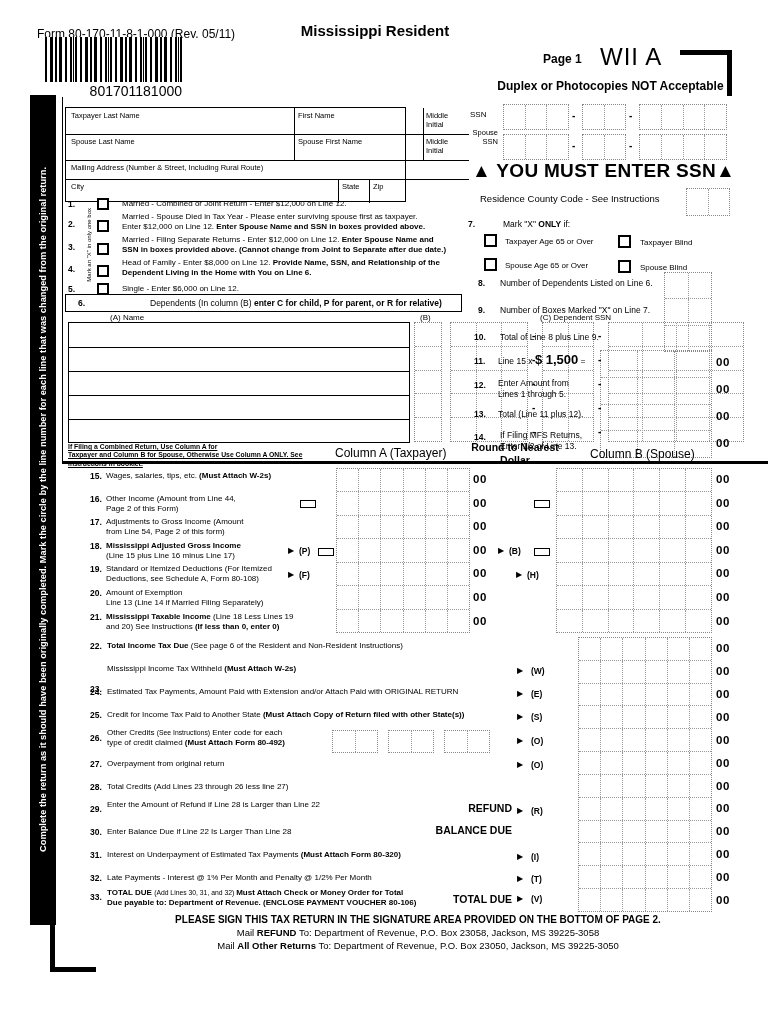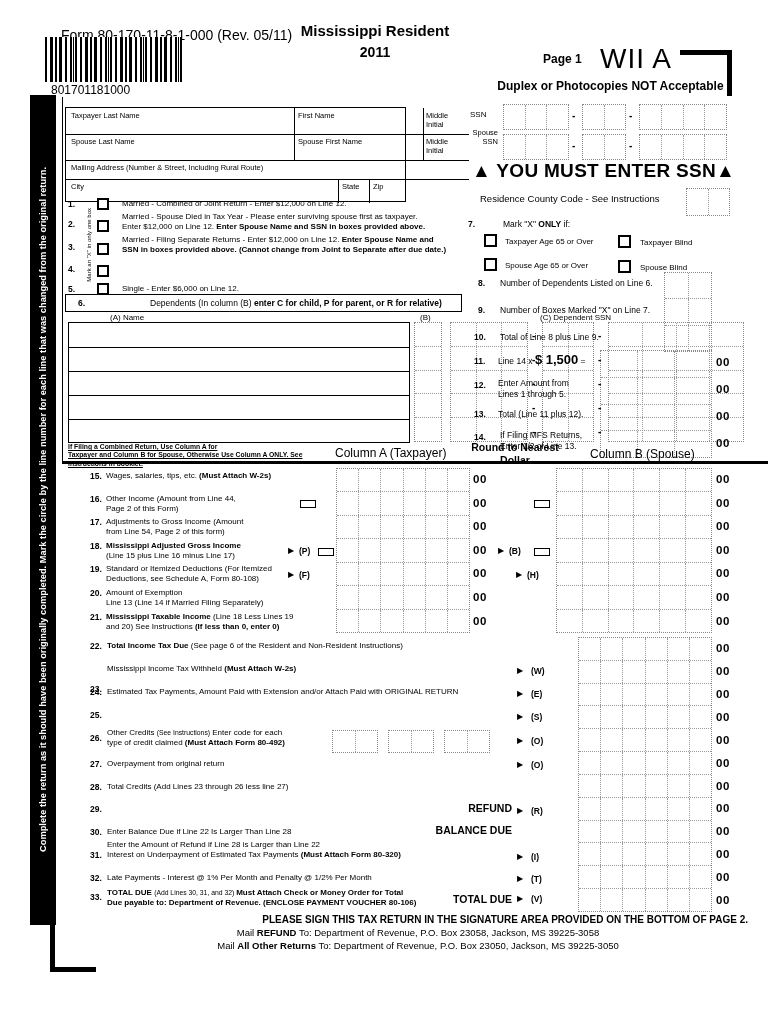--- a/index.html
+++ b/index.html
@@ -34,31 +34,30 @@
   #barcode{position:absolute;left:45px;top:37px;width:137px;height:45px;
     background-image:
       repeating-linear-gradient(90deg,#000 0 2px,transparent 2px 5px),
       repeating-linear-gradient(90deg,#000 0 1px,#fff 1px 7px);}
 </style>
 </head>
 <body>
 
 <div id="page">
 
-  <span class="abs" style="left:61px;top:27px;font-size:14px">Form 80-170-11-8-1-000 (Rev. 05/11)</span>
+  <span class="abs" style="left:37px;top:27px;font-size:12px">Form 80-170-11-8-1-000 (Rev. 05/11)</span>
   <div id="barcode"></div>
-  <span class="abs" style="left:51px;top:83px;width:137px;text-align:left;font-size:12px">801701181000</span>
+  <span class="abs" style="left:45px;top:83px;width:137px;text-align:right;font-size:14px">801701181000</span>
 
   <div class="abs" style="left:210px;top:22px;width:330px;text-align:center">
     <div style="font-size:15px;font-weight:bold">Mississippi Resident</div>
-    <div style="font-size:14px;font-weight:bold;margin-top:5px">2011</div>
   </div>
 
   <span class="abs b" style="left:543px;top:52px;font-size:12px">Page 1</span>
-  <span class="abs" style="left:600px;top:43px;font-size:28px;letter-spacing:1px">WII A</span>
+  <span class="abs" style="left:600px;top:43px;font-size:24px;letter-spacing:1px">WII A</span>
   <span class="abs b" style="left:468px;top:79px;width:285px;text-align:center;font-size:12px">Duplex or Photocopies NOT Acceptable</span>
 
   <div class="line" style="left:680px;top:50px;width:52px;height:5px"></div>
   <div class="line" style="left:727px;top:50px;width:5px;height:46px"></div>
   <div class="line" style="left:50px;top:920px;width:5px;height:52px"></div>
   <div class="line" style="left:50px;top:967px;width:46px;height:5px"></div>
 
   <div class="vwrap" style="left:30px;top:95px;width:26px;height:830px;background:#000">
     <span class="vtext" style="color:#fff;font-weight:bold;font-size:9.3px">Complete the return as it should have been originally completed.  Mark the circle by the line number for each line that was changed from the original return.</span>
   </div>
@@ -149,20 +148,22 @@
   <span class="num" style="left:68px;top:219px">2.</span>
   <div class="cb" style="left:97px;top:220px"></div>
   <span class="ltx seg" style="left:122px;top:212px"><span>Married - Spouse Died in Tax Year - Please enter surviving spouse first as taxpayer.
 Enter $12,000 on Line 12. </span><span class="b">Enter Spouse Name and SSN in boxes provided above.</span></span>
   <span class="num" style="left:68px;top:242px">3.</span>
   <div class="cb" style="left:97px;top:243px"></div>
   <span class="ltx seg" style="left:122px;top:235px"><span>Married - Filing Separate Returns - Enter $12,000 on Line 12.  </span><span class="b">Enter Spouse Name and
 SSN in boxes provided above.  (Cannot change from Joint to Separate after due date.)</span></span>
   <span class="num" style="left:68px;top:264px">4.</span>
   <div class="cb" style="left:97px;top:265px"></div>
+  <span class="ltx seg" style="left:122px;top:258px"><span>Head of Family - Enter $8,000 on Line 12.   </span><span class="b">Provide Name, SSN, and Relationship of the
+Dependent Living in the Home with You on Line 6.</span></span>
   <span class="num" style="left:68px;top:284px">5.</span>
   <div class="cb" style="left:97px;top:283px"></div>
   <span class="ltx seg" style="left:122px;top:284px"><span>Single - Enter $6,000 on Line 12.</span></span>
 
   <div class="abs" style="left:65px;top:294px;width:397px;height:18px;border:1.3px solid #000;box-sizing:border-box"></div>
   <span class="num" style="left:78px;top:298px">6.</span>
   <span class="abs seg" style="left:150px;top:298px;font-size:8.5px"><span>Dependents (In column (B) </span><span class="b">enter C for child, P for parent, or R for relative)</span></span>
   <span class="abs" style="left:110px;top:313px;font-size:8px">(A) Name</span>
   <span class="abs" style="left:420px;top:313px;font-size:8px">(B)</span>
   <span class="abs" style="left:540px;top:313px;font-size:8px">(C)  Dependent SSN</span>
@@ -304,21 +305,21 @@
         <div class="gcell"></div>
         <div class="gcell"></div>
       </div>
       <div class="grow">
         <div class="gcell"></div>
         <div class="gcell"></div>
       </div>
     </div>
 
   <span class="num" style="left:474px;top:356px">11.</span>
-  <span class="abs seg t85" style="left:498px;top:352px"><span>Line 14 x </span><span class="lg">$ 1,500</span><span> =</span></span>
+  <span class="abs seg t85" style="left:498px;top:352px"><span>Line 15 x </span><span class="lg">$ 1,500</span><span> =</span></span>
   <span class="num" style="left:474px;top:380px">12.</span>
   <span class="ltx t85" style="left:498px;top:378px">Enter Amount from
 Lines 1 through 5.</span>
   <span class="num" style="left:474px;top:409px">13.</span>
   <span class="ltx t85" style="left:498px;top:409px">Total (Line 11 plus 12).</span>
   <span class="num" style="left:474px;top:432px">14.</span>
   <span class="ltx t85" style="left:500px;top:430px">If Filing MFS Returns,
 Enter 1/2 of Line 13.</span>
   <div class="grid" style="left:600px;top:350px;width:112px;height:108px">
       <div class="grow">
@@ -499,20 +500,21 @@
       </div>
     </div>
 
   <span class="num" style="left:90px;top:641px">22.</span>
   <span class="ltx seg" style="left:107px;top:641px"><span class="b">Total Income Tax Due </span><span>(See page 6 of the Resident and Non-Resident Instructions)</span></span>
   <span class="num" style="left:90px;top:684px">23.</span>
   <span class="ltx seg" style="left:107px;top:664px"><span>Mississippi Income Tax Withheld </span><span class="b">(Must Attach W-2s)</span></span>
   <span class="num" style="left:90px;top:687px">24.</span>
   <span class="ltx seg" style="left:107px;top:687px"><span>Estimated Tax Payments, Amount Paid with Extension and/or Attach Paid with ORIGINAL RETURN</span></span>
   <span class="num" style="left:90px;top:710px">25.</span>
+  <span class="ltx seg" style="left:107px;top:710px"><span>Credit for Income Tax Paid to Another State </span><span class="b">(Must Attach Copy  of  Return filed with other State(s))</span></span>
   <span class="num" style="left:90px;top:733px">26.</span>
   <span class="ltx seg" style="left:107px;top:728px"><span>Other Credits </span><span class="s">(See Instructions)</span><span> Enter code for each
  type of credit claimed </span><span class="b">(Must Attach Form 80-492)</span></span>
   <div class="grid" style="left:332px;top:730px;width:46px;height:23px">
       <div class="grow">
         <div class="gcell"></div>
         <div class="gcell"></div>
       </div>
     </div>
   <div class="grid" style="left:388px;top:730px;width:46px;height:23px">
@@ -525,21 +527,21 @@
       <div class="grow">
         <div class="gcell"></div>
         <div class="gcell"></div>
       </div>
     </div>
   <span class="num" style="left:90px;top:759px">27.</span>
   <span class="ltx seg" style="left:107px;top:759px"><span>Overpayment from original return</span></span>
   <span class="num" style="left:90px;top:782px">28.</span>
   <span class="ltx seg" style="left:107px;top:782px"><span>Total Credits (Add Lines 23 through 26 less line 27)</span></span>
   <span class="num" style="left:90px;top:804px">29.</span>
-  <span class="ltx seg" style="left:107px;top:840px"><span>Enter the Amount of Refund if Line 28  is Larger  than Line 22</span></span>
+  <span class="ltx seg" style="left:107px;top:800px"><span>Enter the Amount of Refund if Line 28  is Larger  than Line 22</span></span>
   <span class="tag" style="left:420px;top:802px;width:92px">REFUND</span>
   <span class="num" style="left:90px;top:827px">30.</span>
   <span class="ltx seg" style="left:107px;top:827px"><span>Enter Balance Due if Line 22 Is Larger Than Line 28</span></span>
   <span class="tag" style="left:400px;top:824px;width:112px">BALANCE DUE</span>
   <span class="num" style="left:90px;top:850px">31.</span>
   <span class="ltx seg" style="left:107px;top:850px"><span>Interest on Underpayment of Estimated Tax Payments </span><span class="b">(Must Attach Form 80-320)</span></span>
   <span class="num" style="left:90px;top:873px">32.</span>
   <span class="ltx seg" style="left:107px;top:873px"><span>Late Payments - Interest @ 1% Per Month and Penalty @ 1/2% Per Month</span></span>
   <span class="num" style="left:90px;top:892px">33.</span>
   <span class="ltx seg" style="left:107px;top:888px"><span class="b">TOTAL DUE </span><span class="s">(Add Lines 30, 31, and 32) </span><span class="b">Must Attach Check or Money Order  for Total
@@ -638,21 +640,21 @@
       <div class="grow">
         <div class="gcell"></div>
         <div class="gcell"></div>
         <div class="gcell"></div>
         <div class="gcell"></div>
         <div class="gcell"></div>
         <div class="gcell"></div>
       </div>
     </div>
 
-  <span class="abs b" style="left:88px;top:914px;width:660px;text-align:right;font-size:10px">PLEASE SIGN THIS TAX RETURN IN THE SIGNATURE AREA PROVIDED ON THE BOTTOM OF PAGE 2.</span>
+  <span class="abs b" style="left:88px;top:914px;width:660px;text-align:center;font-size:10px">PLEASE SIGN THIS TAX RETURN IN THE SIGNATURE AREA PROVIDED ON THE BOTTOM OF PAGE 2.</span>
   <span class="abs seg" style="left:88px;top:927px;width:660px;text-align:center;font-size:9.5px"><span>Mail </span><span class="b">REFUND</span><span> To: Department of Revenue, P.O. Box 23058, Jackson, MS 39225-3058</span></span>
   <span class="abs seg" style="left:88px;top:940px;width:660px;text-align:center;font-size:9.5px"><span>Mail </span><span class="b">All Other Returns</span><span> To: Department of Revenue, P.O. Box 23050, Jackson, MS 39225-3050</span></span>
 
 <span class="dash" style="left: 572px; top: 110px;">-</span>
     <span class="dash" style="left: 629px; top: 110px;">-</span>
     <span class="dash" style="left: 572px; top: 140px;">-</span>
     <span class="dash" style="left: 629px; top: 140px;">-</span>
     <span class="dash" style="left: 532px; top: 330px;">-</span>
     <span class="dash" style="left: 598px; top: 330px;">-</span>
     <span class="dash" style="left: 532px; top: 354px;">-</span>

